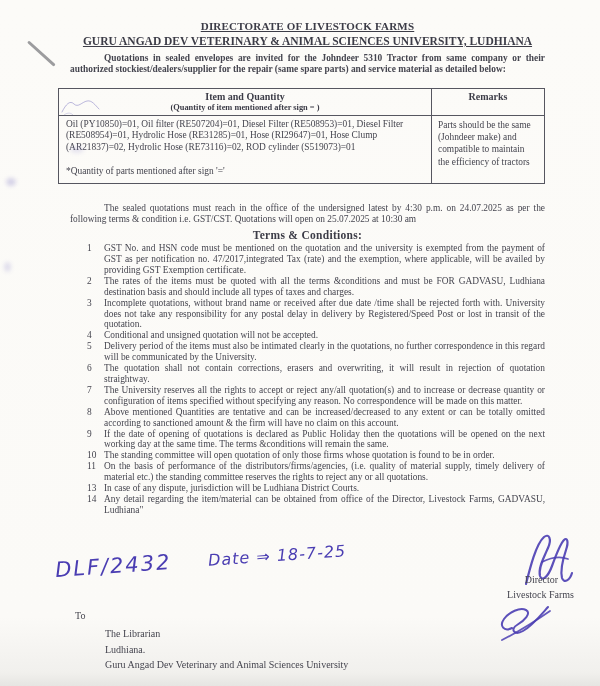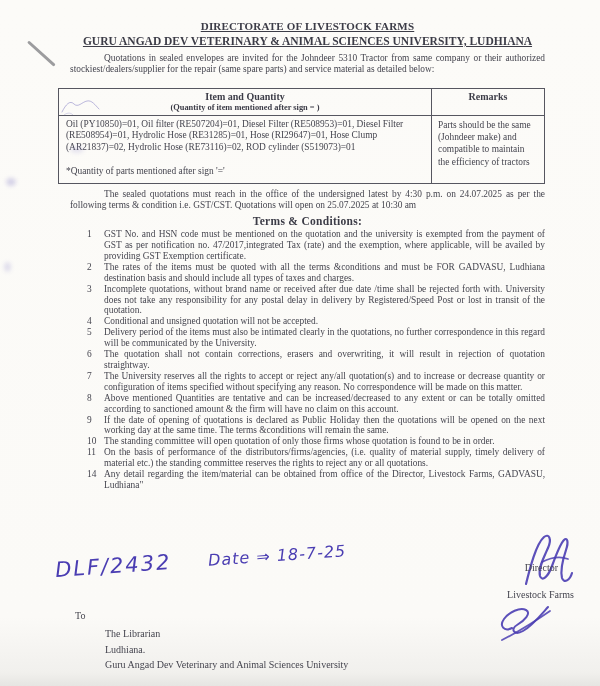--- a/index.html
+++ b/index.html
@@ -26,21 +26,21 @@
   .term{display:flex;font-size:9.4px;line-height:1.16;}
   .term .num{width:34px;box-sizing:border-box;padding-left:17px;flex:none;}
   .term .txt{flex:1;text-align:justify;}
   .term.bold{font-weight:bold;color:#3c3c47;}
   .bottom{position:absolute;left:0;top:538px;width:600px;height:148px;}
   .hand{position:absolute;font-family:"DejaVu Sans",sans-serif;font-style:italic;color:#4a3db2;}
   .ref-no{left:55px;top:16px;font-size:21px;letter-spacing:2px;transform:rotate(-4deg);}
   .date-note{left:208px;top:8px;font-size:16px;letter-spacing:1px;transform:rotate(-4deg);}
   .sig1{position:absolute;right:26px;top:-6px;}
   .sig2{position:absolute;right:46px;top:64px;}
-  .sig-role1{position:absolute;right:42px;top:24px;font-size:10px;}
+  .sig-role1{position:absolute;right:42px;top:36px;font-size:10px;}
   .sig-role2{position:absolute;right:26px;top:51px;font-size:10px;}
   .to-label{position:absolute;left:75px;top:72px;font-size:10px;}
   .addressee{position:absolute;left:105px;top:88px;font-size:10px;line-height:1.55;}
   .pencil-slash{position:absolute;left:28px;top:40px;width:36px;height:3px;background:#9c9c9e;border-radius:2px;transform:rotate(42deg);transform-origin:left center;}
   .corner-scribble{position:absolute;left:60px;top:96px;}
   .smudge{position:absolute;border-radius:50%;background:#8d86c9;filter:blur(2px);opacity:.35;}
   .sm1{left:6px;top:178px;width:10px;height:8px;}
   .sm2{left:70px;top:146px;width:14px;height:7px;opacity:.2;}
   .sm3{left:4px;top:262px;width:7px;height:10px;opacity:.25;}
 </style>
@@ -57,21 +57,21 @@
   <svg class="corner-scribble" width="42" height="22" viewBox="0 0 42 22">
     <path d="M2 16 C6 8 10 4 14 8 C18 12 22 6 27 5 C32 4 35 9 39 13" stroke="#7a74c0" stroke-width="1" fill="none" opacity="0.5" stroke-linecap="round"></path>
     <path d="M4 19 C8 16 11 17 13 19" stroke="#7a74c0" stroke-width="0.8" fill="none" opacity="0.35"></path>
   </svg>
 
   <div class="content">
 
     <div class="center org1">DIRECTORATE OF LIVESTOCK FARMS</div>
     <div class="center org2">GURU ANGAD DEV VETERINARY &amp; ANIMAL SCIENCES UNIVERSITY, LUDHIANA</div>
 
-    <p class="para" style="margin-bottom:12px;">Quotations in sealed envelopes are invited for the Johndeer 5310 Tractor from same company or their authorized stockiest/dealers/supplier for the repair (same spare parts) and service material as detailed below:</p>
+    <p class="para" style="margin-bottom:12px;font-weight:bold;">Quotations in sealed envelopes are invited for the Johndeer 5310 Tractor from same company or their authorized stockiest/dealers/supplier for the repair (same spare parts) and service material as detailed below:</p>
 
     <table class="qt">
       <tbody>
           <tr>
         <th class="c1">
           <div class="th-main">Item and Quantity</div>
           <div class="th-sub">(Quantity of item mentioned after sign = )</div>
         </th>
         <th class="c2">
           <div class="th-main">Remarks</div>
@@ -80,21 +80,21 @@
       <tr>
         <td class="c1">
           <div>Oil (PY10850)=01, Oil filter (RE507204)=01, Diesel Filter (RE508953)=01, Diesel Filter (RE508954)=01, Hydrolic Hose (RE31285)=01, Hose (RI29647)=01, Hose Clump (AR21837)=02, Hydrolic Hose (RE73116)=02, ROD cylinder (S519073)=01</div>
           <div class="item-note">*Quantity of parts mentioned  after sign '='</div>
         </td>
         <td class="c2">Parts should be the same (Johndeer make) and compatible to maintain the efficiency of tractors</td>
       </tr>
     </tbody>
       </table>
 
-    <p class="para" style="margin-top:5px;margin-bottom:0;">The sealed quotations must reach in the office of the undersigned latest by 4:30 p.m. on 24.07.2025 as per the following terms &amp; condition i.e. GST/CST. Quotations will open on 25.07.2025 at 10:30 am</p>
+    <p class="para" style="margin-top:19px;margin-bottom:0;">The sealed quotations must reach in the office of the undersigned latest by 4:30 p.m. on 24.07.2025 as per the following terms &amp; condition i.e. GST/CST. Quotations will open on 25.07.2025 at 10:30 am</p>
 
     <div class="center tc-title">Terms &amp; Conditions:</div>
 
     <div>
       <div class="term">
           <span class="num">1</span>
           <span class="txt">GST No. and HSN code must be mentioned on the quotation and the university is exempted from the payment of GST as per notification no. 47/2017,integrated Tax (rate) and the exemption, where applicable, will be availed by providing GST Exemption certificate.</span>
         </div>
       <div class="term">
           <span class="num">2</span>
@@ -130,20 +130,24 @@
         </div>
       <div class="term">
           <span class="num">10</span>
           <span class="txt">The standing committee will open quotation of only those firms whose quotation is found to be in order.</span>
         </div>
       <div class="term">
           <span class="num">11</span>
           <span class="txt">On the basis of performance of the distributors/firms/agencies, (i.e. quality of material supply, timely delivery of material etc.) the standing committee reserves the rights to reject any or all quotations.</span>
         </div>
       <div class="term">
+          <span class="num">13</span>
+          <span class="txt">In case of any dispute, jurisdiction will be Ludhiana District Courts.</span>
+        </div>
+      <div class="term">
           <span class="num">14</span>
           <span class="txt">Any detail regarding the item/material can be obtained from office of the Director, Livestock Farms, GADVASU, Ludhiana"</span>
         </div>
     </div>
   </div>
 
   <div class="bottom">
 
     <div class="hand ref-no">DLF/2432</div>
     <div class="hand date-note">Date ⇒ 18-7-25</div>

